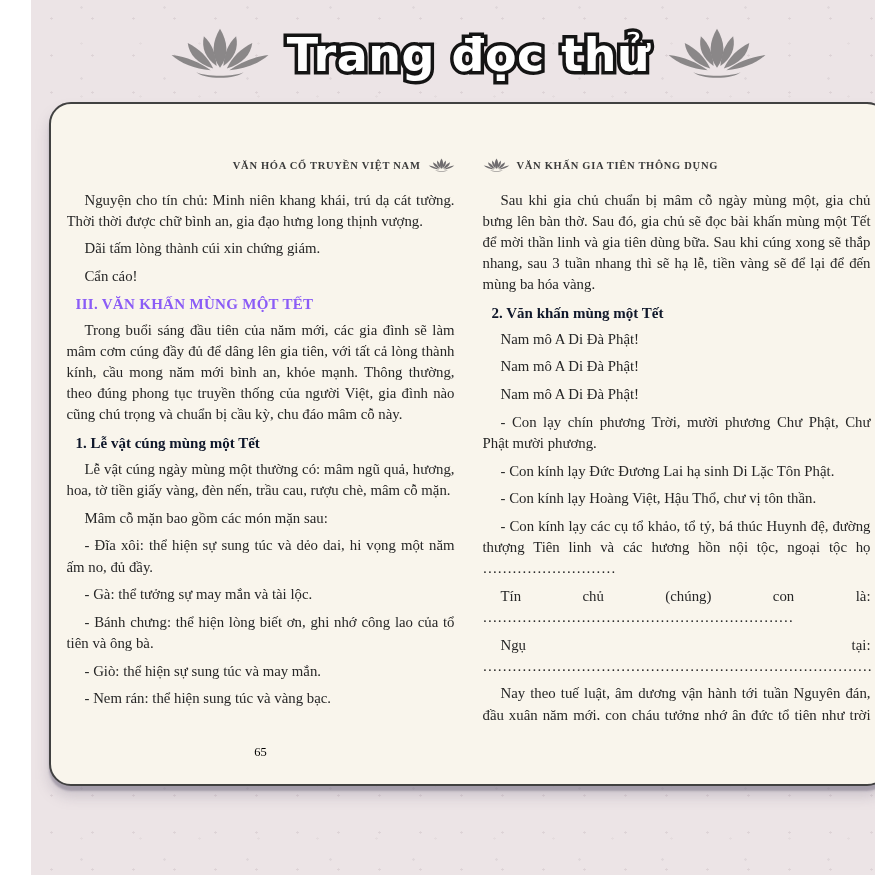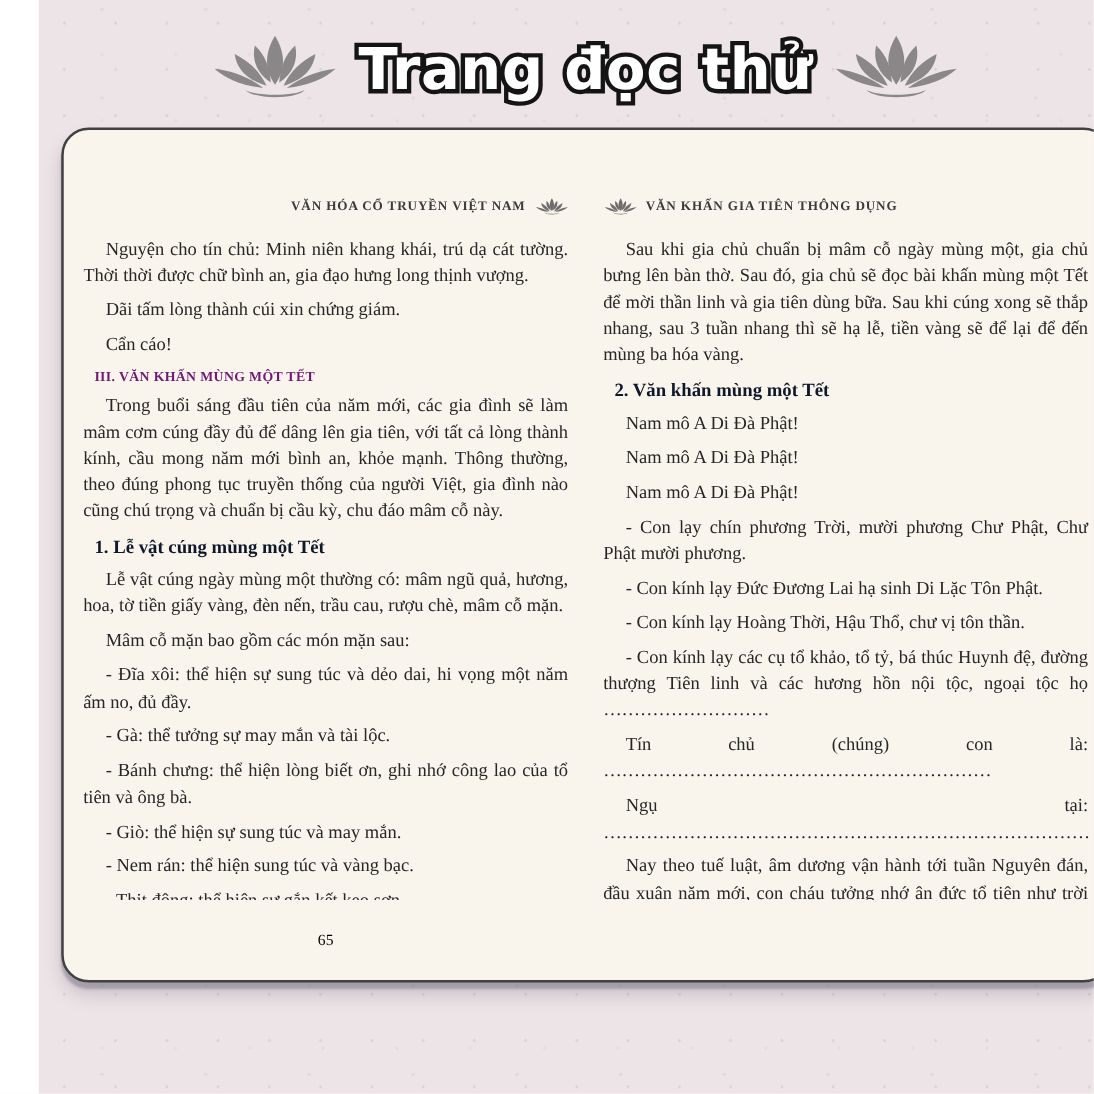--- a/index.html
+++ b/index.html
@@ -52,21 +52,21 @@
     margin-bottom:10px;white-space:nowrap;
   }
   .page-left .page-header{justify-content:flex-end;}
   .page-right .page-header{justify-content:flex-start;}
   .page-body{flex:1;overflow:hidden;}
   .para{
     font-size:14.8px;line-height:1.43;color:#262626;
     text-align:justify;text-indent:18px;margin:6.5px 0;
   }
   .h-roman{
-    font-size:11px;font-weight:bold;color:#701a75;
+    font-size:15px;font-weight:bold;color:#8b5cf6;
     margin:9px 0 4px;text-indent:9px;letter-spacing:.3px;
   }
   .h-sub{
     font-size:15px;font-weight:bold;color:#0f172a;
     margin:10px 0 5px;text-indent:9px;
   }
   .page-number{
     position:absolute;left:0;right:0;bottom:-40px;
     text-align:center;font-size:12.5px;color:#000000;
   }
@@ -137,21 +137,21 @@
         <span>VĂN KHẤN GIA TIÊN THÔNG DỤNG</span>
       </div>
       <div class="page-body">
         <p class="para">Sau khi gia chủ chuẩn bị mâm cỗ ngày mùng một, gia chủ bưng lên bàn thờ. Sau đó, gia chủ sẽ đọc bài khấn mùng một Tết để mời thần linh và gia tiên dùng bữa. Sau khi cúng xong sẽ thắp nhang, sau 3 tuần nhang thì sẽ hạ lễ, tiền vàng sẽ để lại để đến mùng ba hóa vàng.</p>
         <h4 class="h-sub">2. Văn khấn mùng một Tết</h4>
         <p class="para">Nam mô A Di Đà Phật!</p>
         <p class="para">Nam mô A Di Đà Phật!</p>
         <p class="para">Nam mô A Di Đà Phật!</p>
         <p class="para">- Con lạy chín phương Trời, mười phương Chư Phật, Chư Phật mười phương.</p>
         <p class="para">- Con kính lạy Đức Đương Lai hạ sinh Di Lặc Tôn Phật.</p>
-        <p class="para">- Con kính lạy Hoàng Thời, Hậu Thổ, chư vị tôn thần.</p>
+        <p class="para">- Con kính lạy Hoàng Việt, Hậu Thổ, chư vị tôn thần.</p>
         <p class="para">- Con kính lạy các cụ tổ khảo, tổ tỷ, bá thúc Huynh đệ, đường thượng Tiên linh và các hương hồn nội tộc, ngoại tộc họ ………………………</p>
         <p class="para">Tín chủ (chúng) con là: ………………………………………………………</p>
         <p class="para">Ngụ tại: ……………………………………………………………………………</p>
         <p class="para">Nay theo tuế luật, âm dương vận hành tới tuần Nguyên đán, đầu xuân năm mới, con cháu tưởng nhớ ân đức tổ tiên như trời cao biển rộng.</p>
 
       </div>
     </section>
 
   </div>
 </div>

